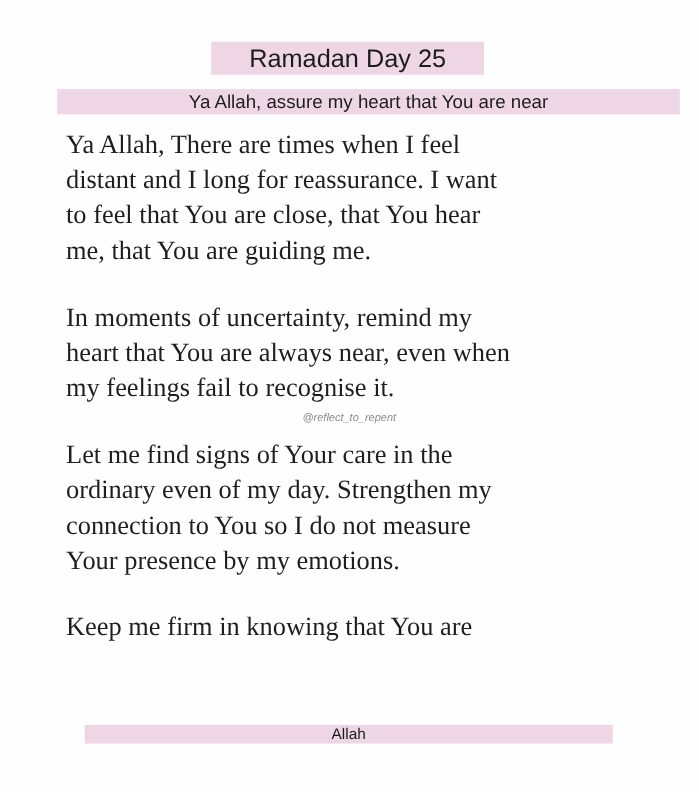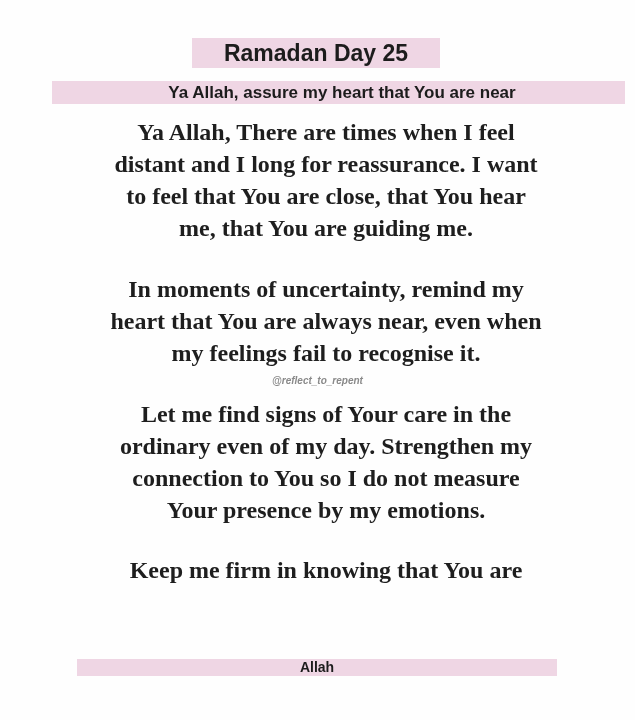--- a/index.html
+++ b/index.html
@@ -12,21 +12,20 @@
     height: 720px;
     position: relative;
     overflow: hidden;
     background: #fefefe;
   }
   .page {
     position: absolute;
     left: 0; top: 0;
     width: 635px;
     height: 720px;
-    font-weight: bold;
   }
   .band {
     position: absolute;
     background: #efd6e4;
     color: #1c1c1c;
     font-family: "Liberation Sans", sans-serif;
     text-align: center;
     white-space: nowrap;
   }
   .title-band {
@@ -37,35 +36,34 @@
     font-size: 23px;
     line-height: 30px;
   }
   .subtitle-band {
     left: 52px;
     top: 81px;
     width: 566px;
     height: 23px;
     font-size: 17px;
     line-height: 23px;
-    padding-left: 7px;
   }
   .closing-band {
     left: 77px;
     top: 659px;
     width: 480px;
     height: 17px;
     font-size: 14px;
     line-height: 17px;
   }
   .para {
     position: absolute;
     left: 60px;
     width: 532px;
-    text-align: center;
+    text-align: left;
     font-family: "Liberation Serif", serif;
     font-size: 24px;
     line-height: 32px;
     color: #1e1e1e;
   }
   .para .line {
     display: block;
     white-space: nowrap;
   }
   .p1 { top: 116px; }

